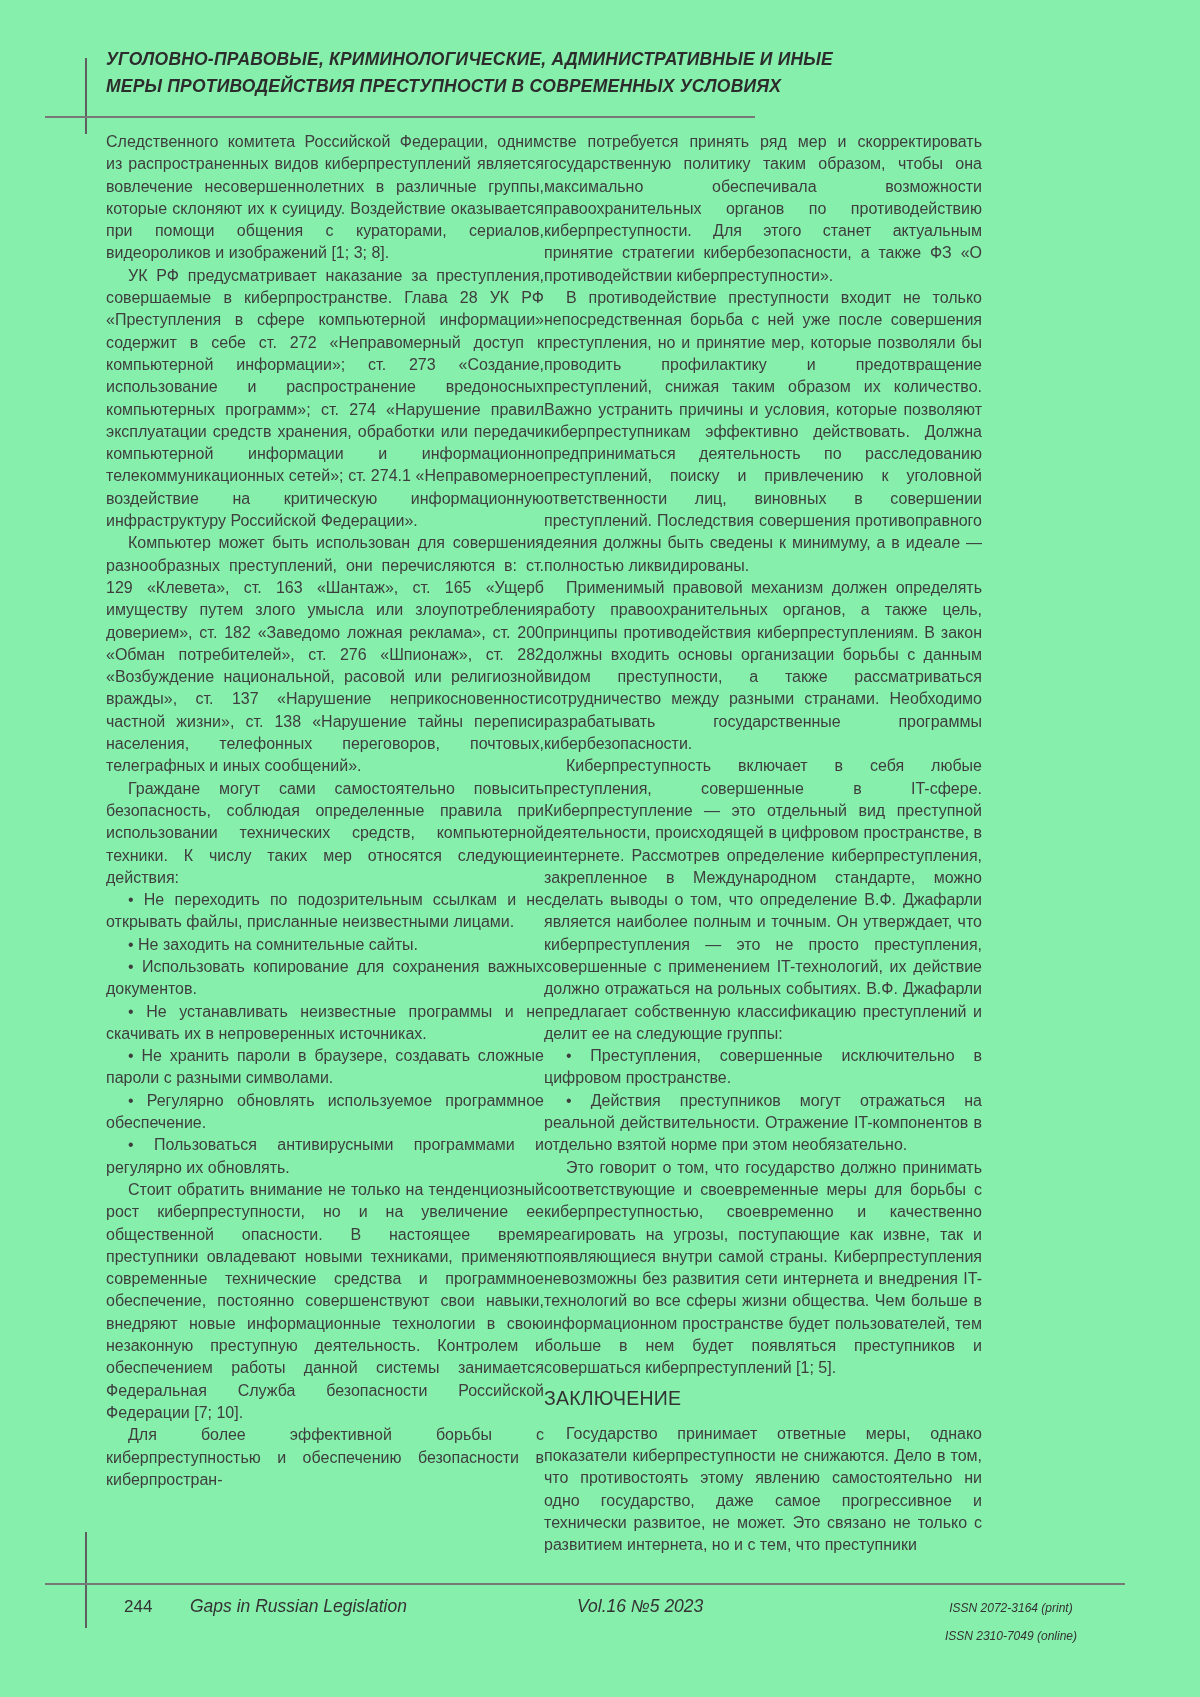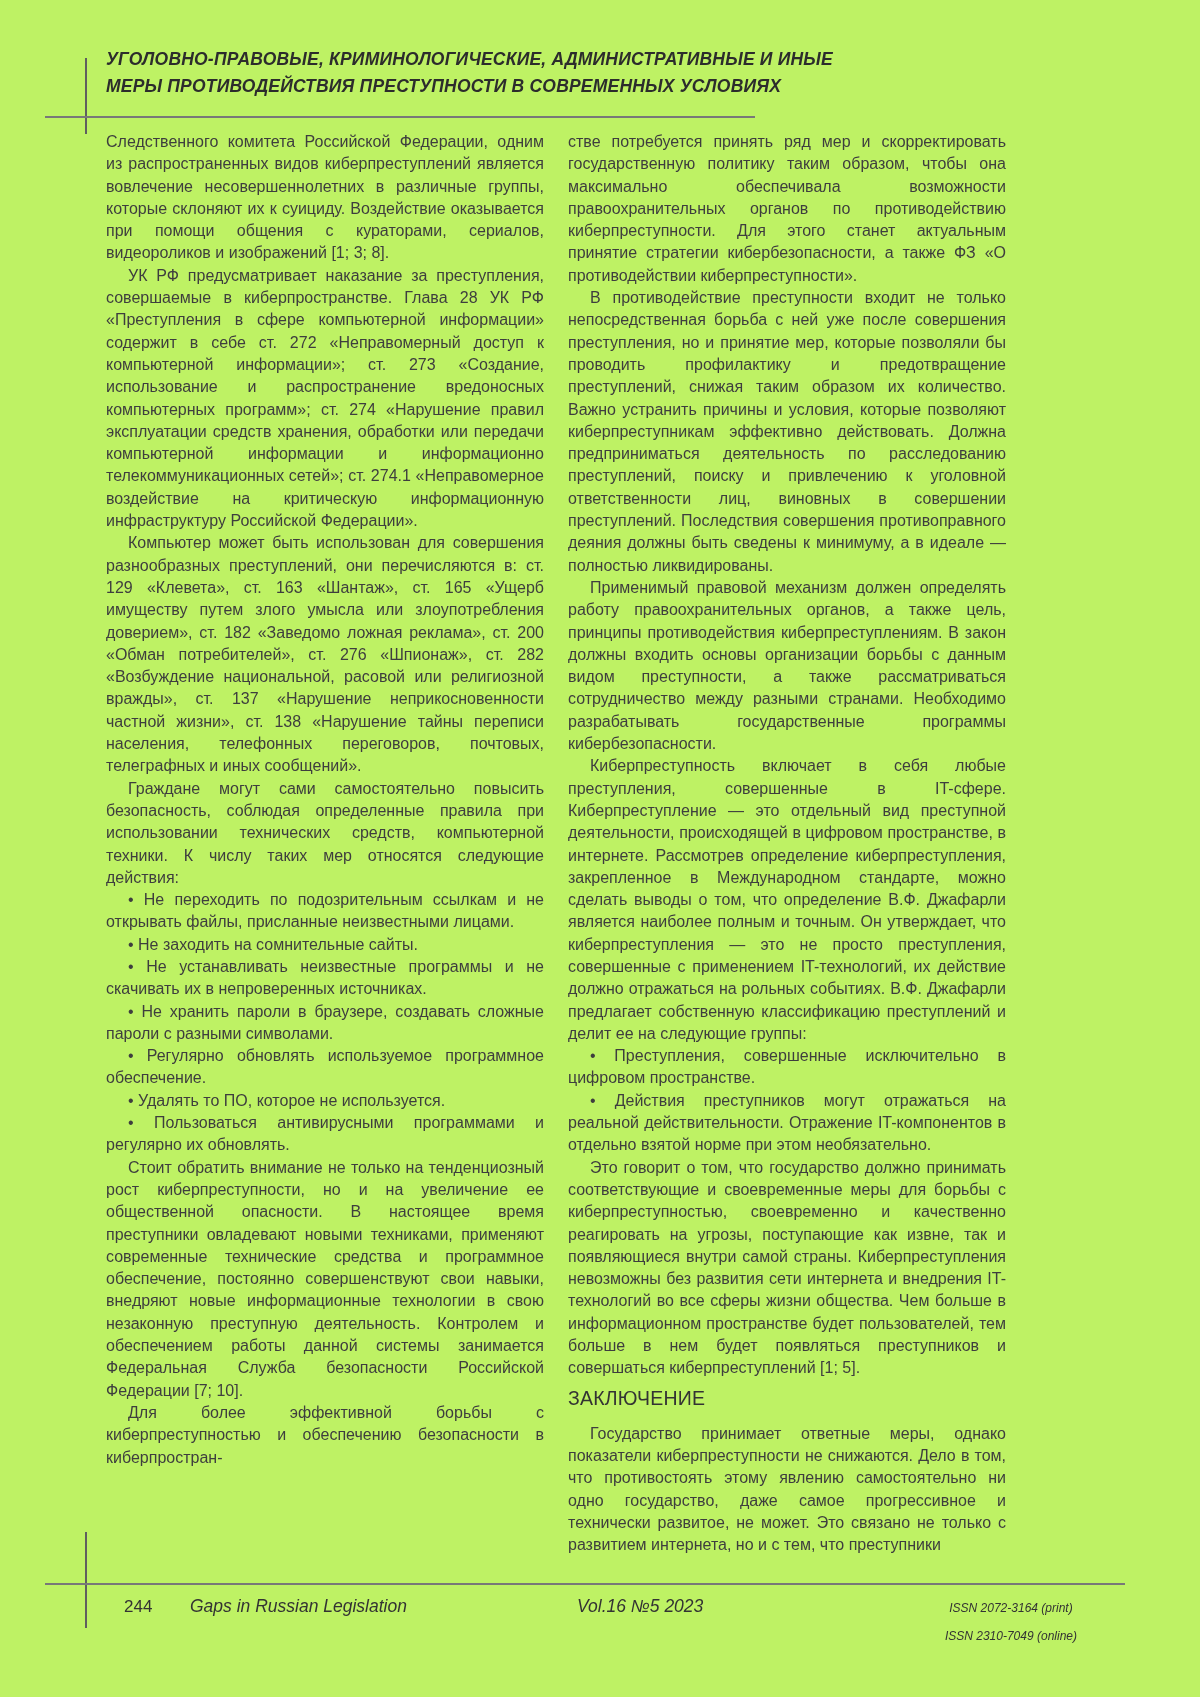--- a/index.html
+++ b/index.html
@@ -4,21 +4,21 @@
 <style>
   html, body {
     margin: 0;
     padding: 0;
     background: #ffffff;
   }
   .page {
     position: relative;
     width: 1200px;
     height: 1697px;
-    background: #bef264;
+    background: #86efac;
     font-family: "Liberation Sans", sans-serif;
     color: #3e3e3e;
     overflow: hidden;
   }
   .running-header {
     position: absolute;
     left: 106px;
     top: 46px;
     font-size: 17.5px;
     font-weight: bold;
@@ -43,21 +43,20 @@
   }
   .hrule.header { left: 45px; top: 116px; width: 710px; }
   .hrule.footer { left: 45px; top: 1583px; width: 1080px; }
 
   .columns {
     position: absolute;
     left: 106px;
     top: 131px;
     width: 900px;
     display: flex;
-    gap: 24px;
   }
   .col {
     width: 438px;
     font-size: 16px;
     line-height: 22.3px;
     text-align: justify;
   }
   .para {
     margin: 0;
     text-indent: 0;
@@ -126,24 +125,24 @@
 
   <main class="columns">
 
     <section class="col">
       <p class="para">Следственного комитета Российской Федерации, одним из распространенных видов киберпреступлений является вовлечение несовершеннолетних в различные группы, которые склоняют их к суициду. Воздействие оказывается при помощи общения с кураторами, сериалов, видеороликов и изображений [1; 3; 8].</p>
       <p class="para indent">УК РФ предусматривает наказание за преступления, совершаемые в киберпространстве. Глава 28 УК РФ «Преступления в сфере компьютерной информации» содержит в себе ст. 272 «Неправомерный доступ к компьютерной информации»; ст. 273 «Создание, использование и распространение вредоносных компьютерных программ»; ст. 274 «Нарушение правил эксплуатации средств хранения, обработки или передачи компьютерной информации и информационно телекоммуникационных сетей»; ст. 274.1 «Неправомерное воздействие на критическую информационную инфраструктуру Российской Федерации».</p>
       <p class="para indent">Компьютер может быть использован для совершения разнообразных преступлений, они перечисляются в: ст. 129 «Клевета», ст. 163 «Шантаж», ст. 165 «Ущерб имуществу путем злого умысла или злоупотребления доверием», ст. 182 «Заведомо ложная реклама», ст. 200 «Обман потребителей», ст. 276 «Шпионаж», ст. 282 «Возбуждение национальной, расовой или религиозной вражды», ст. 137 «Нарушение неприкосновенности частной жизни», ст. 138 «Нарушение тайны переписи населения, телефонных переговоров, почтовых, телеграфных и иных сообщений».</p>
       <p class="para indent">Граждане могут сами самостоятельно повысить безопасность, соблюдая определенные правила при использовании технических средств, компьютерной техники. К числу таких мер относятся следующие действия:</p>
       <p class="para bullet">Не переходить по подозрительным ссылкам и не открывать файлы, присланные неизвестными лицами.</p>
       <p class="para bullet">Не заходить на сомнительные сайты.</p>
+      <p class="para bullet">Использовать копирование для сохранения важных документов.</p>
       <p class="para bullet">Не устанавливать неизвестные программы и не скачивать их в непроверенных источниках.</p>
       <p class="para bullet">Не хранить пароли в браузере, создавать сложные пароли с разными символами.</p>
       <p class="para bullet">Регулярно обновлять используемое программное обеспечение.</p>
-      <p class="para bullet">Удалять то ПО, которое не используется.</p>
       <p class="para bullet">Пользоваться антивирусными программами и регулярно их обновлять.</p>
       <p class="para indent">Стоит обратить внимание не только на тенденциозный рост киберпреступности, но и на увеличение ее общественной опасности. В настоящее время преступники овладевают новыми техниками, применяют современные технические средства и программное обеспечение, постоянно совершенствуют свои навыки, внедряют новые информационные технологии в свою незаконную преступную деятельность. Контролем и обеспечением работы данной системы занимается Федеральная Служба безопасности Российской Федерации [7; 10].</p>
       <p class="para indent">Для более эффективной борьбы с киберпреступностью и обеспечению безопасности в киберпростран-</p>
     </section>
 
     <section class="col">
       <p class="para">стве потребуется принять ряд мер и скорректировать государственную политику таким образом, чтобы она максимально обеспечивала возможности правоохранительных органов по противодействию киберпреступности. Для этого станет актуальным принятие стратегии кибербезопасности, а также ФЗ «О противодействии киберпреступности».</p>
       <p class="para indent">В противодействие преступности входит не только непосредственная борьба с ней уже после совершения преступления, но и принятие мер, которые позволяли бы проводить профилактику и предотвращение преступлений, снижая таким образом их количество. Важно устранить причины и условия, которые позволяют киберпреступникам эффективно действовать. Должна предприниматься деятельность по расследованию преступлений, поиску и привлечению к уголовной ответственности лиц, виновных в совершении преступлений. Последствия совершения противоправного деяния должны быть сведены к минимуму, а в идеале — полностью ликвидированы.</p>
       <p class="para indent">Применимый правовой механизм должен определять работу правоохранительных органов, а также цель, принципы противодействия киберпреступлениям. В закон должны входить основы организации борьбы с данным видом преступности, а также рассматриваться сотрудничество между разными странами. Необходимо разрабатывать государственные программы кибербезопасности.</p>
       <p class="para indent">Киберпреступность включает в себя любые преступления, совершенные в IT-сфере. Киберпреступление — это отдельный вид преступной деятельности, происходящей в цифровом пространстве, в интернете. Рассмотрев определение киберпреступления, закрепленное в Международном стандарте, можно сделать выводы о том, что определение В.Ф. Джафарли является наиболее полным и точным. Он утверждает, что киберпреступления — это не просто преступления, совершенные с применением IT-технологий, их действие должно отражаться на рольных событиях. В.Ф. Джафарли предлагает собственную классификацию преступлений и делит ее на следующие группы:</p>

